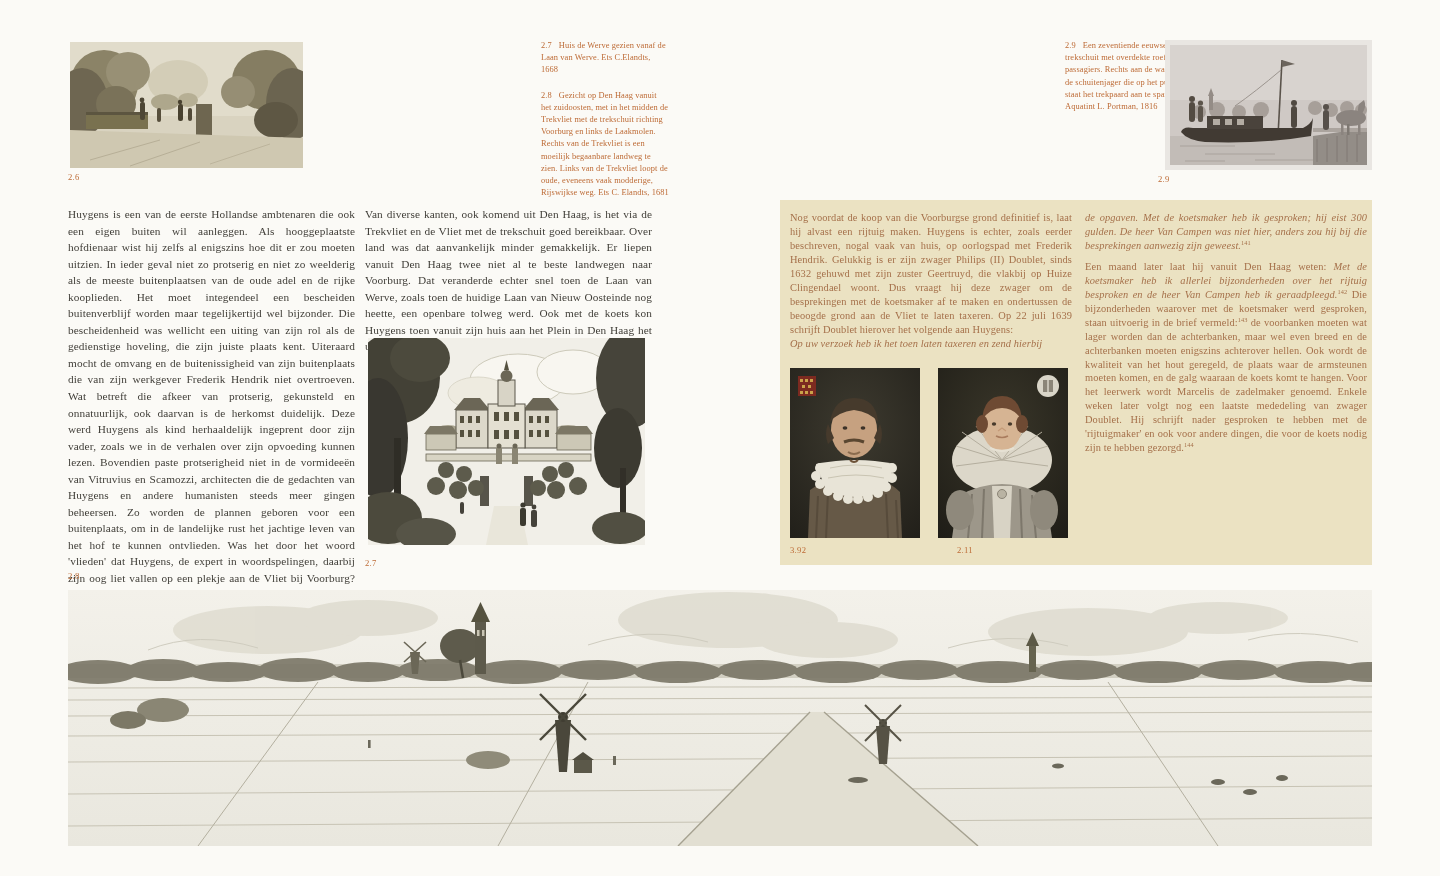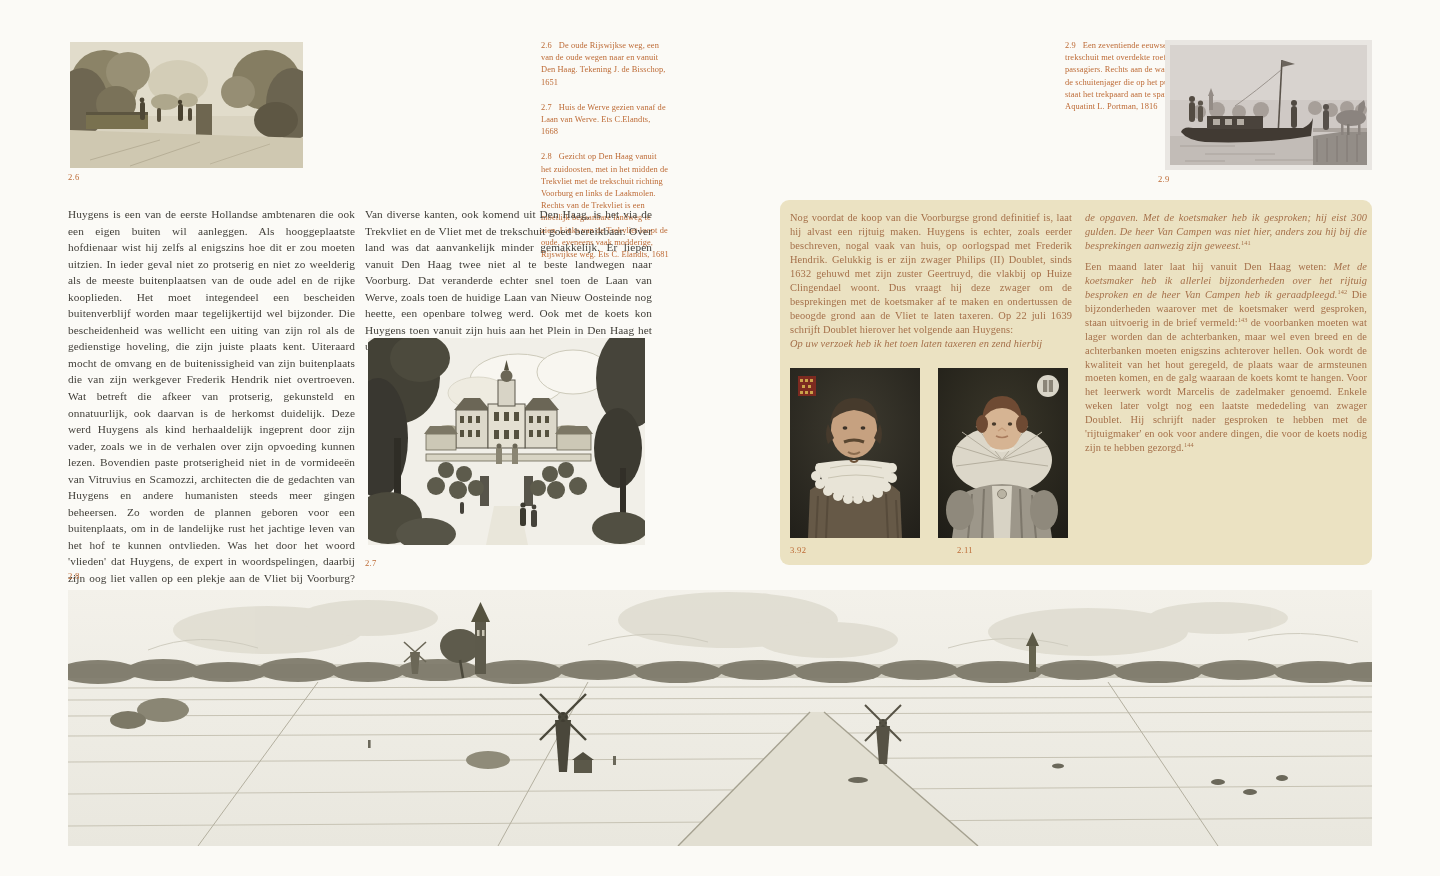--- a/index.html
+++ b/index.html
@@ -35,21 +35,20 @@
   }
   .page-num {
     font-size:11px;
     color:#bd6a35;
     letter-spacing:.4px;
     margin-top:48px;
   }
 
   .cream-box {
     background:#ebe2c2;
-    border-radius:9px;
   }
   .cream-text {
     font-size:10.4px;
     line-height:13.95px;
     text-align:justify;
     color:#a5704a;
     letter-spacing:.1px;
   }
   .cream-text sup {
     font-size:6.3px;
@@ -97,21 +96,20 @@
 
     <polygon points="0,126 233,126 233,96 0,88" fill="#cfc8b1"></polygon>
     <line x1="20" y1="118" x2="90" y2="98" stroke="#b7af97" stroke-width="1"></line>
     <line x1="60" y1="124" x2="130" y2="100" stroke="#b7af97" stroke-width="1"></line>
     <line x1="140" y1="122" x2="200" y2="102" stroke="#bcb49c" stroke-width="1"></line>
   </svg>
 </div>
 <div class="abs fig-num" style="left:68px; top:172px;">2.6</div>
 
 <div class="abs" style="left:541px; top:40px; width:128px;">
-  <div class="cap cap-entry"><span class="cap-num">2.6</span><span>De oude Rijswijkse weg, een van de oude wegen naar en vanuit Den Haag. Tekening J. de Bisschop, 1651</span></div>
   <div class="cap cap-entry"><span class="cap-num">2.7</span><span>Huis de Werve gezien vanaf de Laan van Werve. Ets C.Elandts, 1668</span></div>
   <div class="cap cap-entry"><span class="cap-num">2.8</span><span>Gezicht op Den Haag vanuit het zuidoosten, met in het midden de Trekvliet met de trekschuit richting Voorburg en links de Laakmolen. Rechts van de Trekvliet is een moeilijk begaanbare landweg te zien. Links van de Trekvliet loopt de oude, eveneens vaak modderige, Rijswijkse weg. Ets C. Elandts, 1681</span></div>
 </div>
 
 <div class="abs body-text" style="left:68px; top:206px; width:287px;">Huygens is een van de eerste Hollandse ambtenaren die ook een eigen buiten wil aanleggen. Als hooggeplaatste hofdienaar wist hij zelfs al enigszins hoe dit er zou moeten uitzien. In ieder geval niet zo protserig en niet zo weelderig als de meeste buitenplaatsen van de oude adel en de rijke kooplieden. Het moet integendeel een bescheiden buitenverblijf worden maar tegelijkertijd wel bijzonder. Die bescheidenheid was wellicht een uiting van zijn rol als de gedienstige hoveling, die zijn juiste plaats kent. Uiteraard mocht de omvang en de buitenissigheid van zijn buitenplaats die van zijn werkgever Frederik Hendrik niet overtroeven. Wat betreft die afkeer van protserig, gekunsteld en onnatuurlijk, ook daarvan is de herkomst duidelijk. Deze werd Huygens als kind herhaaldelijk ingeprent door zijn vader, zoals we in de verhalen over zijn opvoeding kunnen lezen. Bovendien paste protserigheid niet in de vormideeën van Vitruvius en Scamozzi, architecten die de gedachten van Huygens en andere humanisten steeds meer gingen beheersen. Zo worden de plannen geboren voor een buitenplaats, om in de landelijke rust het jachtige leven van het hof te kunnen ontvlieden. Was het door het woord 'vlieden' dat Huygens, de expert in woordspelingen, daarbij zijn oog liet vallen op een plekje aan de Vliet bij Voorburg? Dit plekje voldoet aan alle wensen. Het is landelijk gelegen, aan het water met over de Vliet heen prachtige vergezichten over de weilanden richting Nootdorp en Delft.</div>
 
 <div class="abs fig-num" style="left:68px; top:571px;">2.8</div>
 
 <div class="abs body-text" style="left:365px; top:206px; width:287px;">Van diverse kanten, ook komend uit Den Haag, is het via de Trekvliet en de Vliet met de trekschuit goed bereikbaar. Over land was dat aanvankelijk minder gemakkelijk. Er liepen vanuit Den Haag twee niet al te beste landwegen naar Voorburg. Dat veranderde echter snel toen de Laan van Werve, zoals toen de huidige Laan van Nieuw Oosteinde nog heette, een openbare tolweg werd. Ook met de koets kon Huygens toen vanuit zijn huis aan het Plein in Den Haag het uitgekozen plekje bereiken.</div>
 

